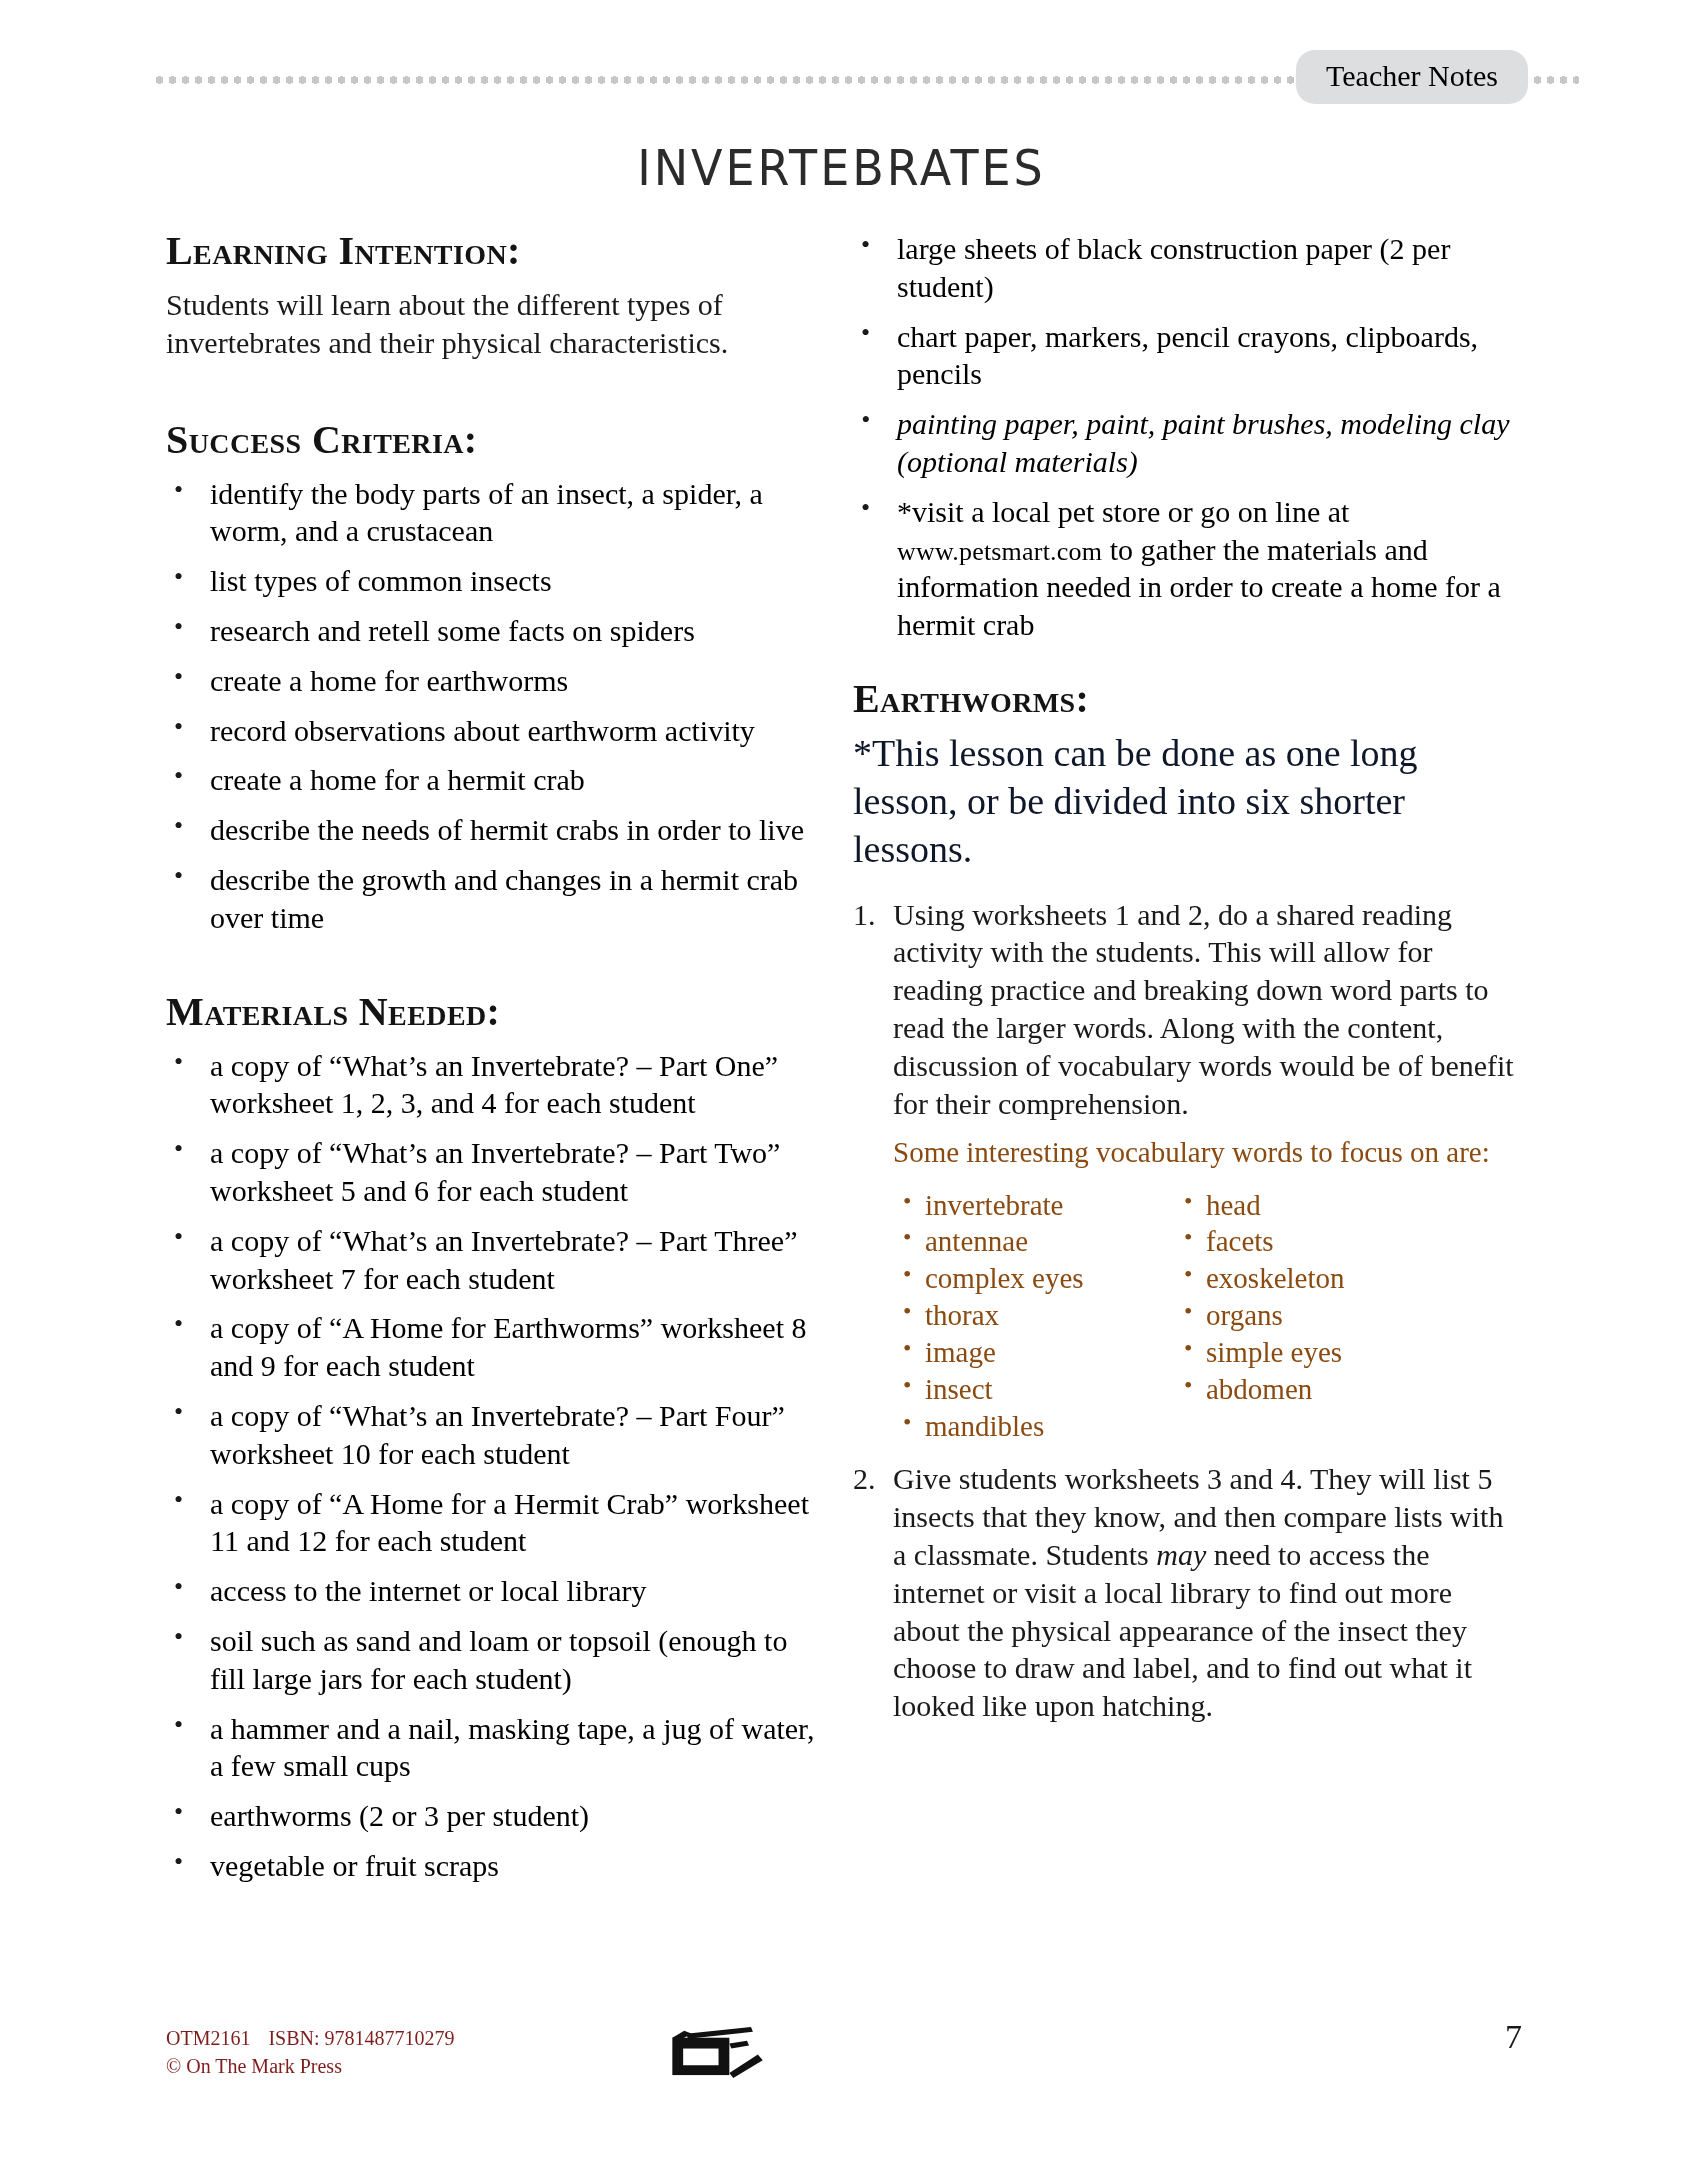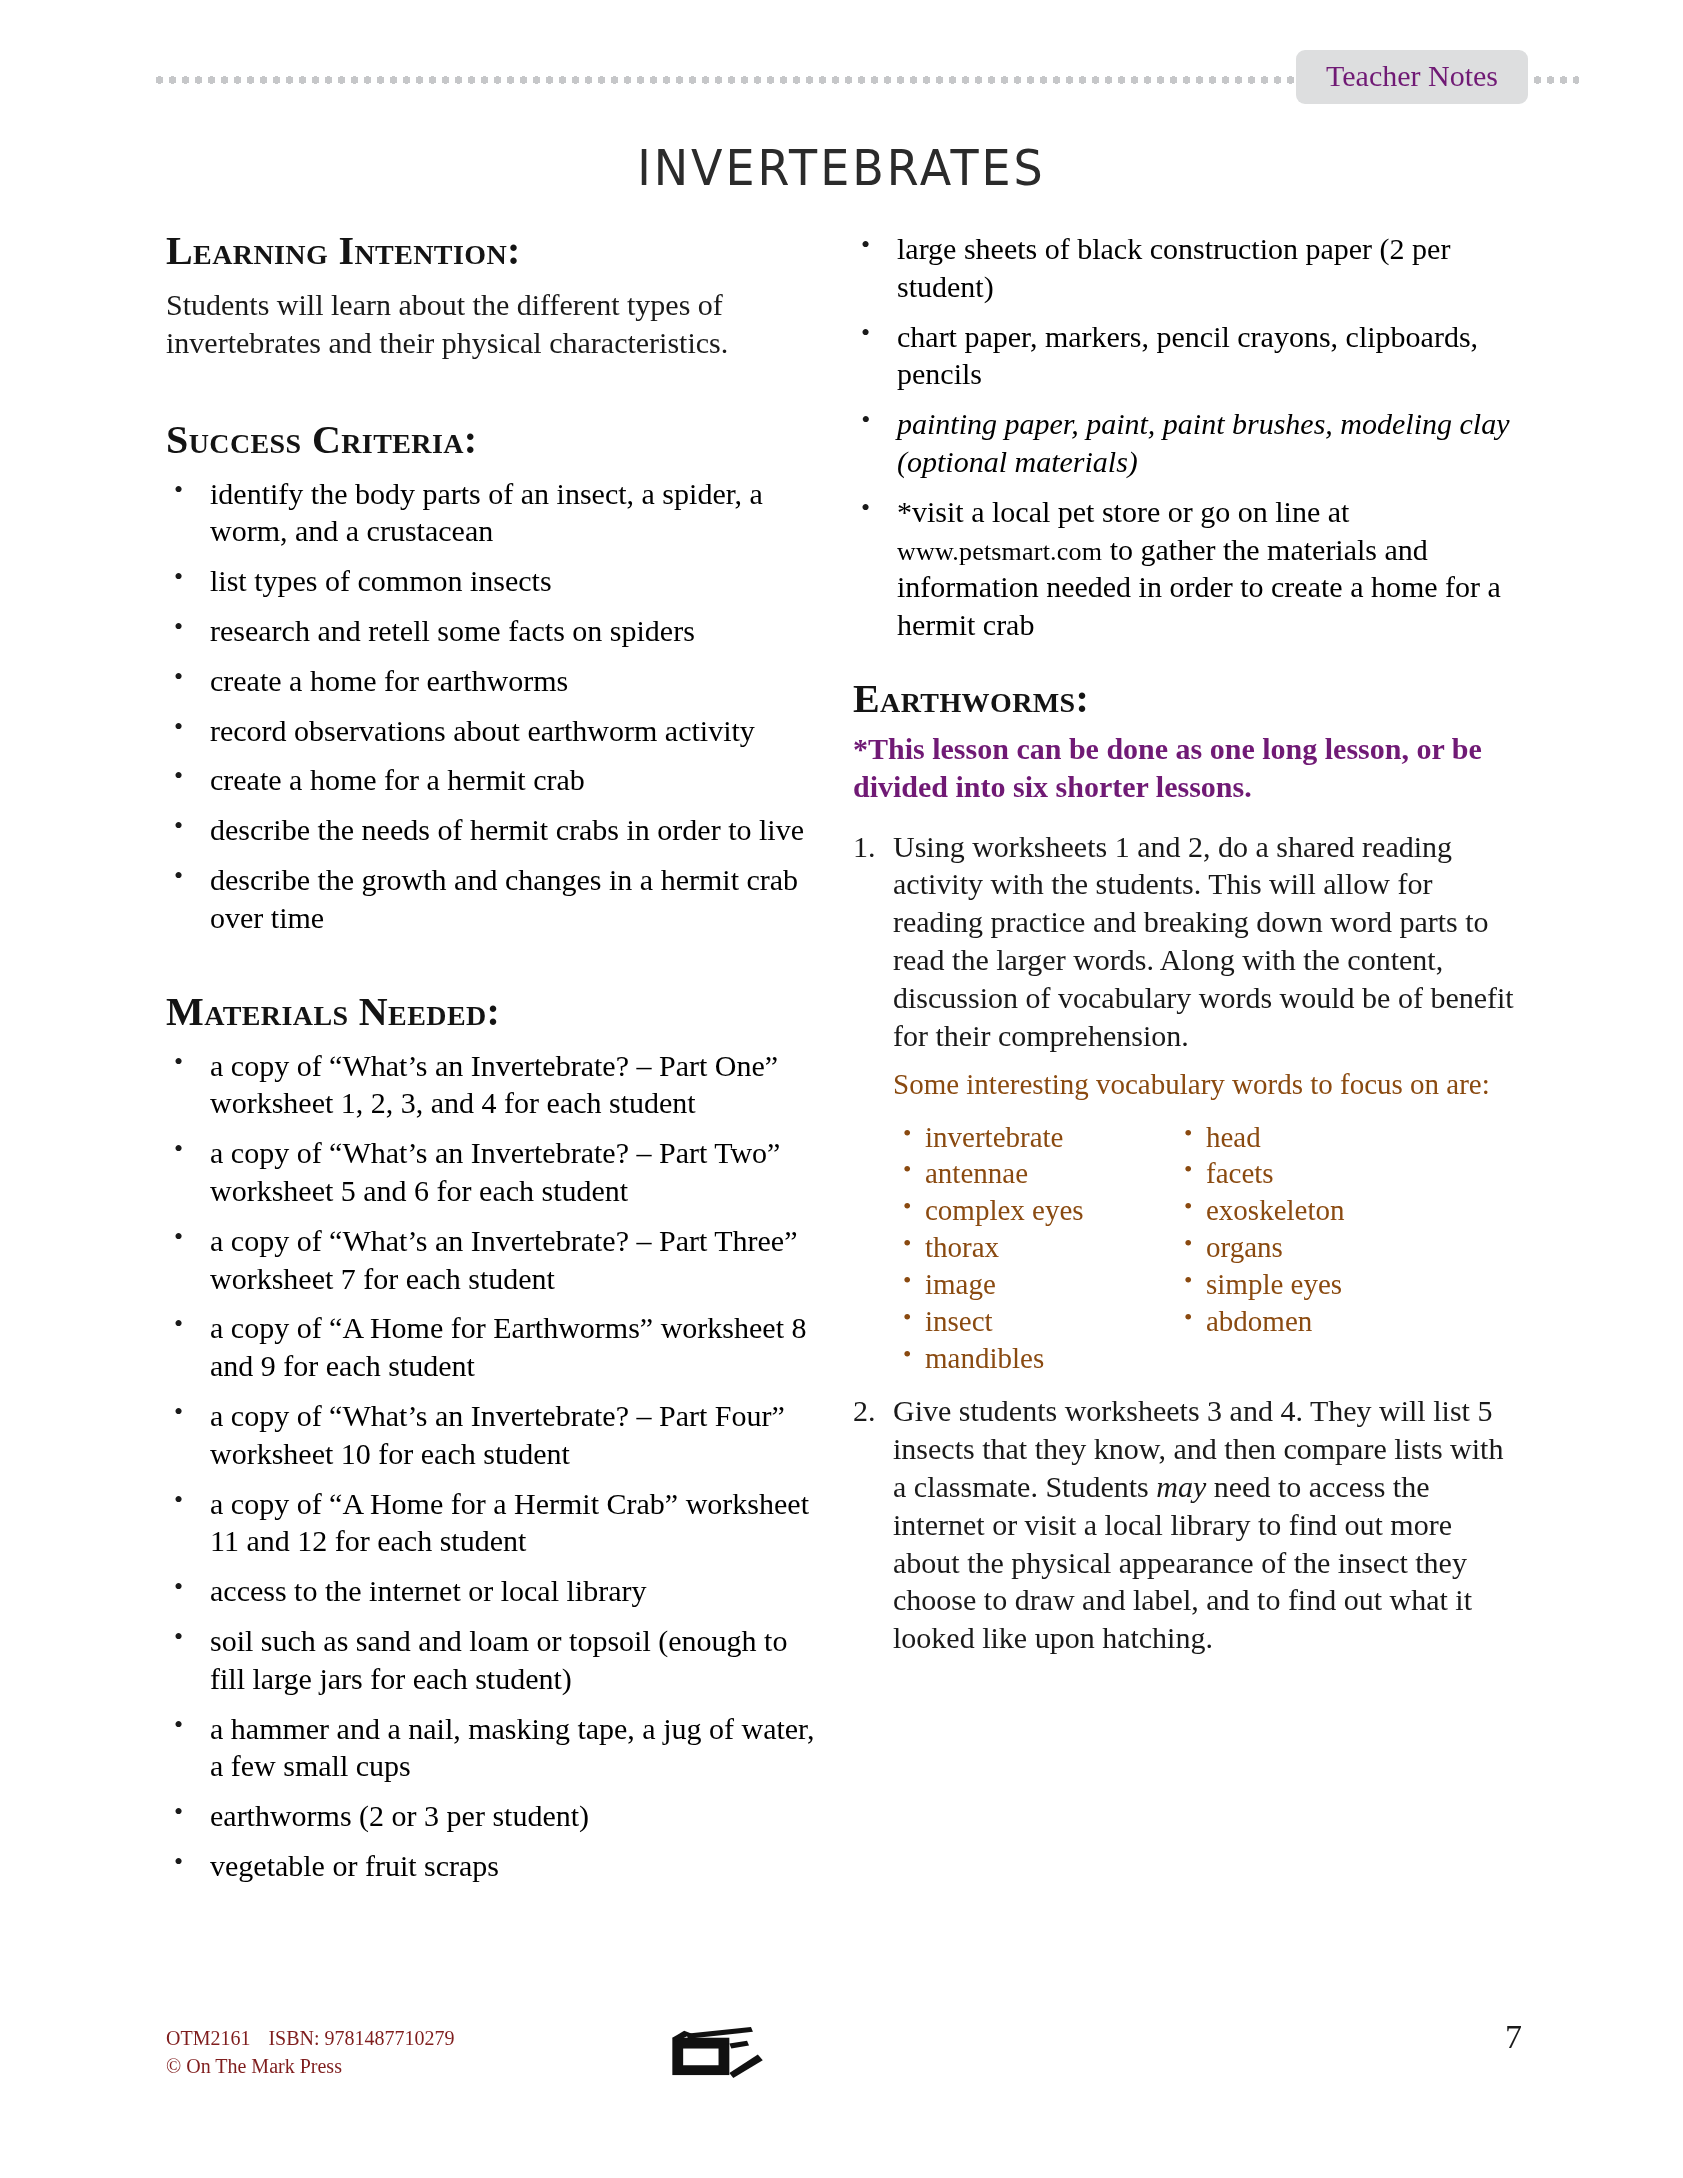--- a/index.html
+++ b/index.html
@@ -34,25 +34,25 @@
     height: 8px;
     background-image: radial-gradient(circle closest-side, #c6c7c9 99%, transparent 100%);
     background-size: 13px 8px;
     background-repeat: repeat-x;
   }
   .header .tab {
     position: absolute;
     right: 51px;
     top: 0;
     background: #dddedf;
-    border-radius: 9px;
+    border-radius: 19px;
     padding: 11px 30px 13px 30px;
     font-size: 30px;
     line-height: 1;
-    color: #701a75;
+    color: #000000;
     font-family: "Liberation Serif", "DejaVu Serif", serif;
     white-space: nowrap;
   }
 
   
   .doc-title {
     position: absolute;
     left: 0;
     top: 139px;
     width: 100%;
@@ -135,25 +135,25 @@
   ol.num > li::before {
     counter-increment: proc;
     content: counter(proc) ".";
     position: absolute;
     left: 0;
     top: 0;
     font-size: 30px;
   }
 
   .proc-note {
-    font-weight: bold;
-    font-size: 30px;
+    font-weight: normal;
+    font-size: 38px;
     line-height: 1.26;
     margin: 0 0 22px 0;
-    color: #701a75;
+    color: #0f172a;
   }
 
   .smallcap-www {
     font-size: 26px;
     letter-spacing: 0.2px;
   }
 
   
   .vocab-intro {
     color: #8a4a10;

